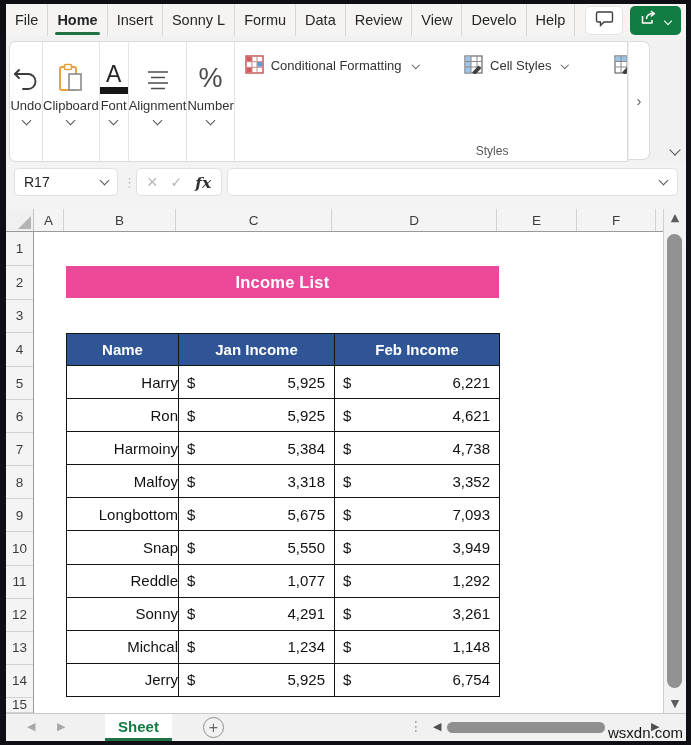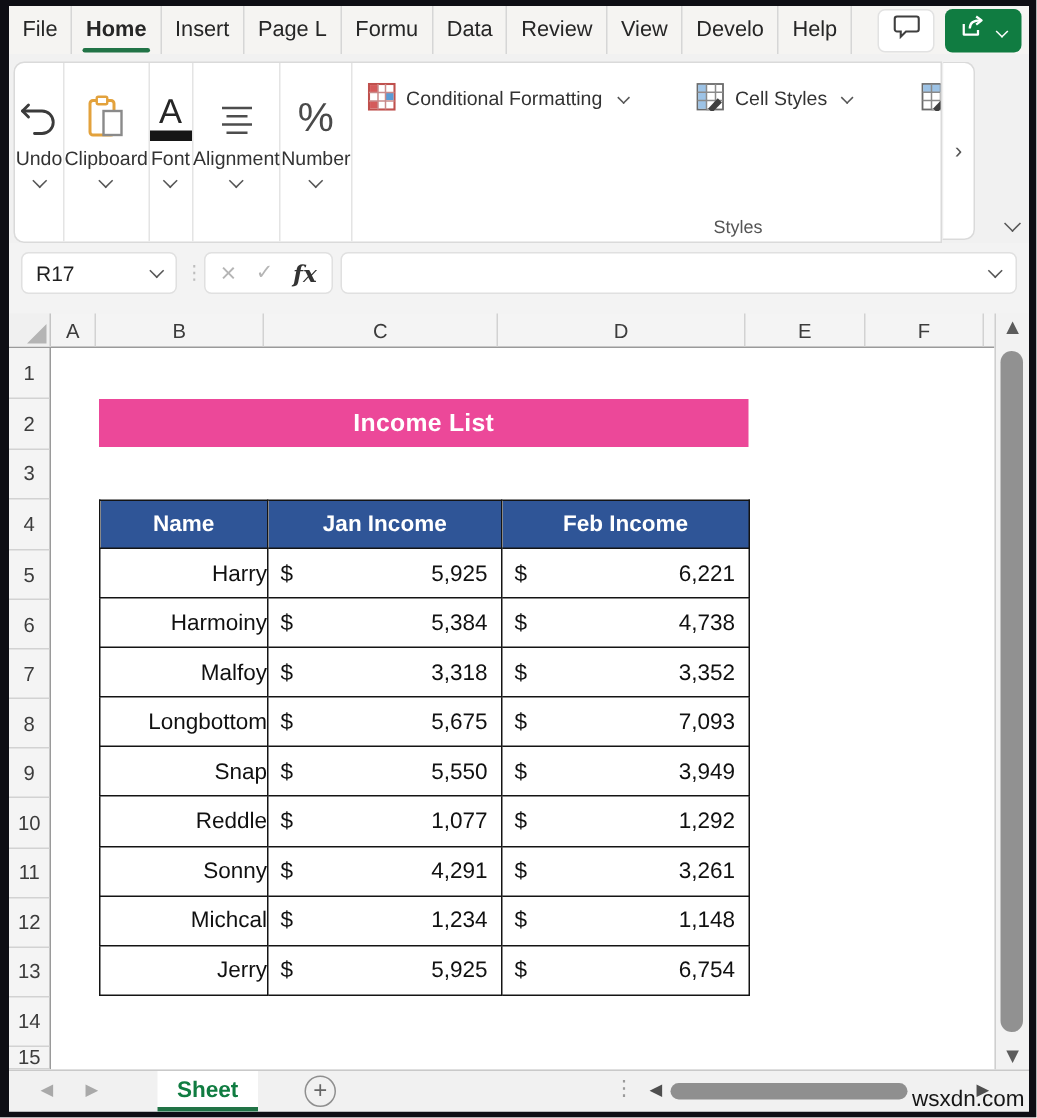--- a/index.html
+++ b/index.html
@@ -102,21 +102,21 @@
 <body>
 
 <div class="screen">
   <div class="inner">
 
     <div class="tabbar">
       <div class="tabs">
           <div class="tab">File</div>
           <div class="tab active">Home</div>
           <div class="tab">Insert</div>
-          <div class="tab">Page L</div>
+          <div class="tab">Sonny L</div>
           <div class="tab">Formu</div>
           <div class="tab">Data</div>
           <div class="tab">Review</div>
           <div class="tab">View</div>
           <div class="tab">Develo</div>
           <div class="tab">Help</div>
         </div>
       <div class="tab-right">
         <div class="comment-btn">
           <span>
@@ -318,20 +318,35 @@
                   <span>5,925</span>
                 </div>
               </td>
               <td>
                 <div class="money">
                   <span>$</span>
                   <span>6,221</span>
                 </div>
               </td>
             </tr>
+            <tr style="height: 33.1px;">
+              <td class="name-td">Ron</td>
+              <td>
+                <div class="money">
+                  <span>$</span>
+                  <span>5,925</span>
+                </div>
+              </td>
+              <td>
+                <div class="money">
+                  <span>$</span>
+                  <span>4,621</span>
+                </div>
+              </td>
+            </tr>
             <tr style="height: 33.1px; padding-left: 19px;">
               <td class="name-td">Harmoiny</td>
               <td>
                 <div class="money">
                   <span>$</span>
                   <span>5,384</span>
                 </div>
               </td>
               <td>
                 <div class="money">

